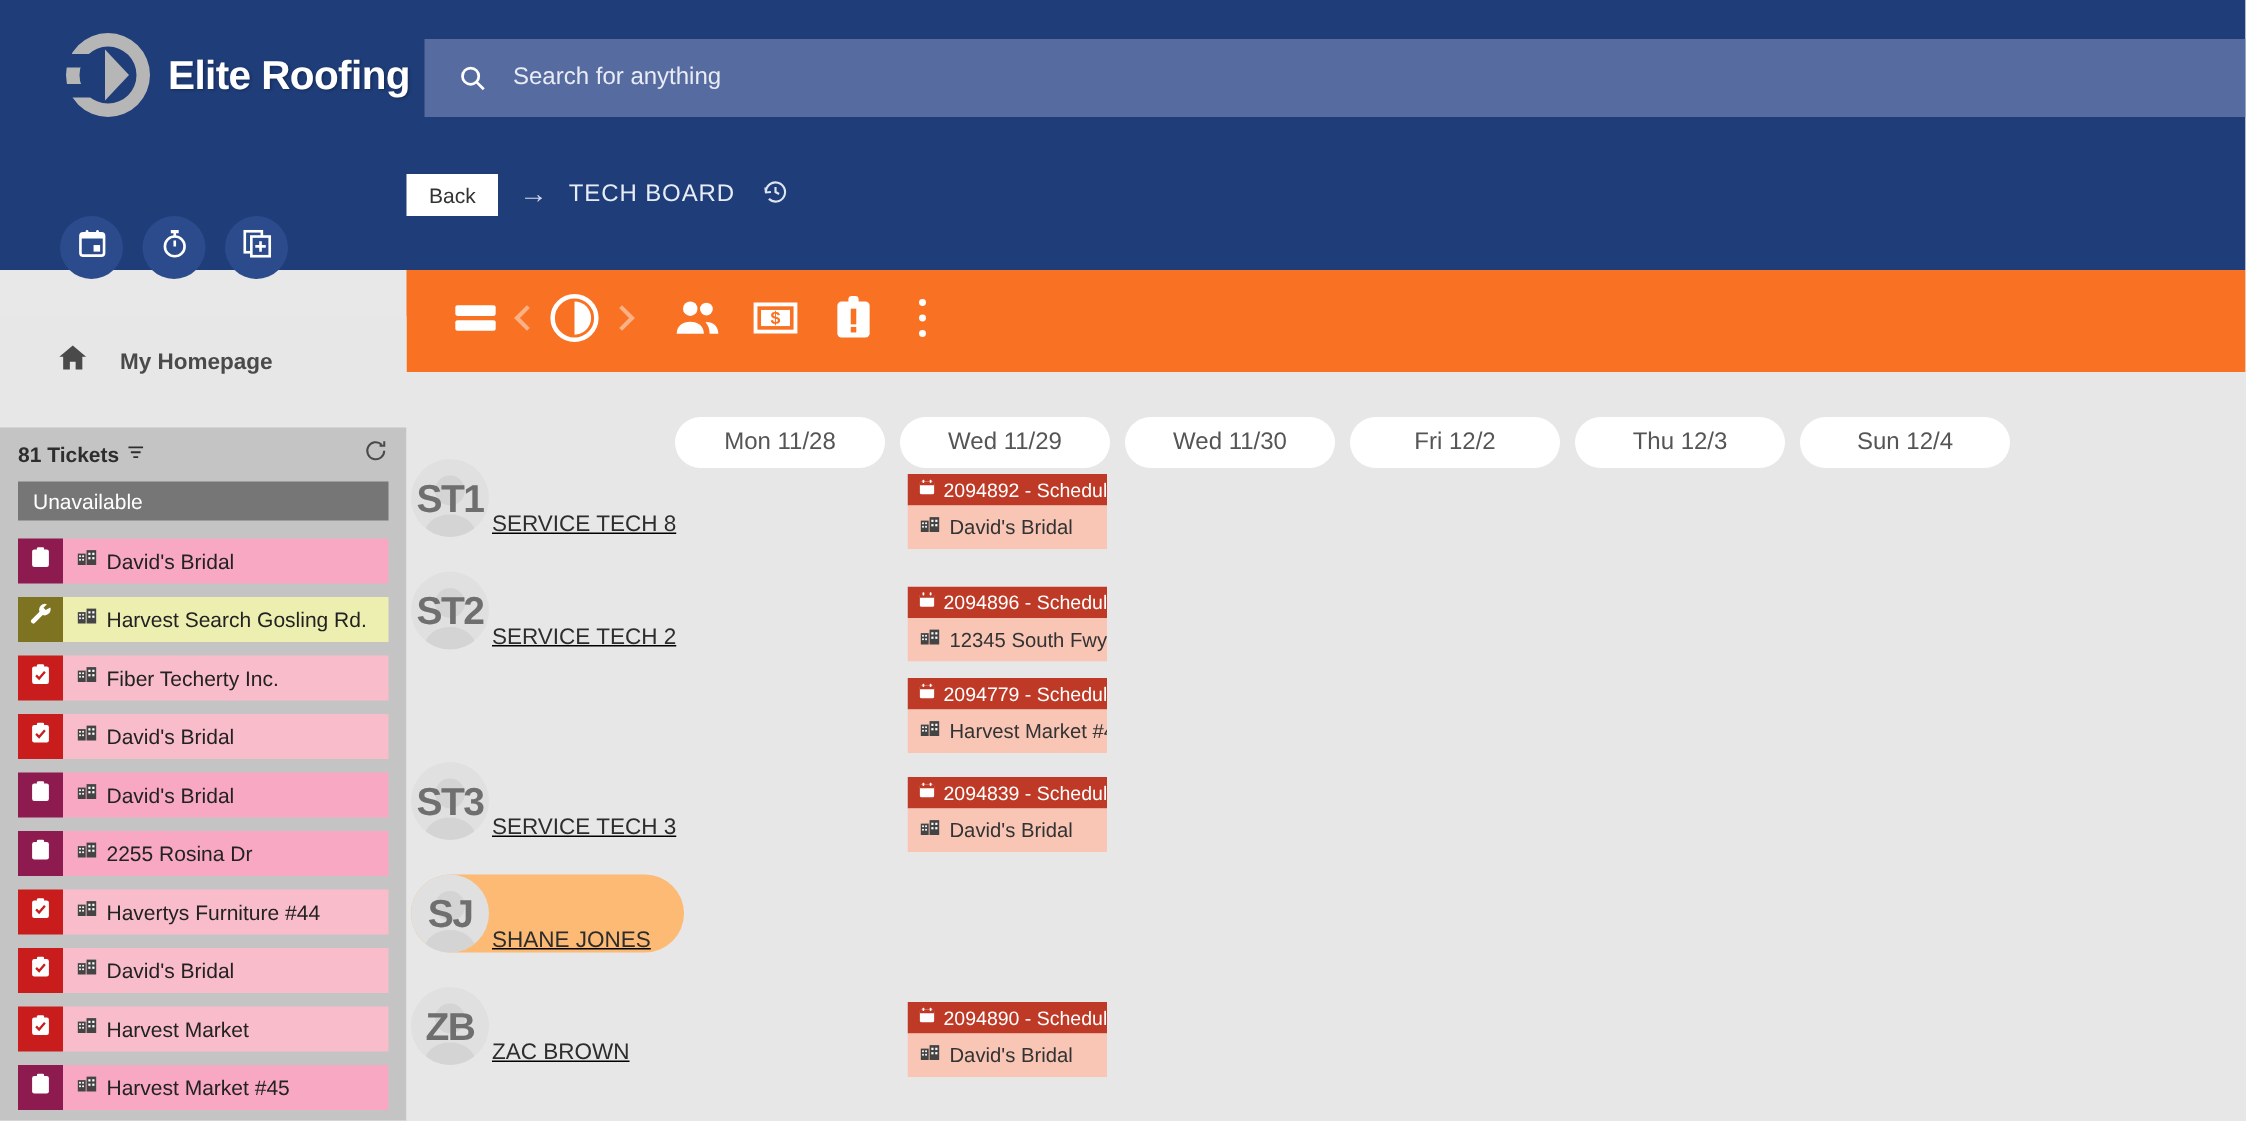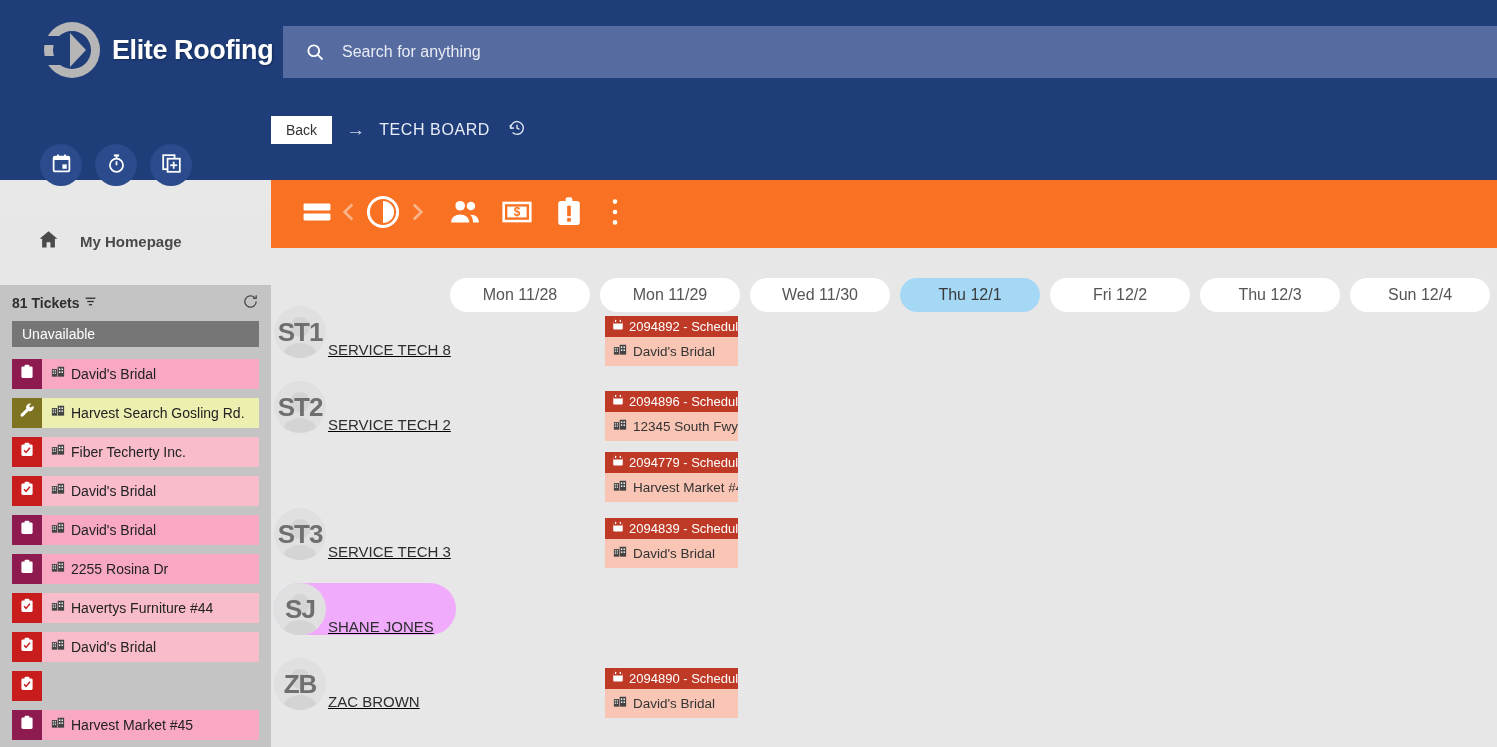--- a/index.html
+++ b/index.html
@@ -102,21 +102,21 @@
     position: absolute; left: 50%; transform: translateX(-50%);
     bottom: -8px; width: 76px; height: 3px; background: #b33a2a;
   }
 
   .rows { position: absolute; left: 0; top: 58px; width: 1226px; }
   .techrow { position: relative; height: 75px; }
   .tech-label {
     position: absolute; left: 3px; top: 0; height: 52px;
     display: flex; align-items: flex-end; padding-right: 22px; border-radius: 26px; text-decoration: underline;
   }
-  .tech-label.sel { background: #f0abfc; }
+  .tech-label.sel { background: #fdba74; }
   .avatar {
     width: 52px; height: 52px; border-radius: 50%; background: #e0e0e0;
     position: relative; overflow: hidden; flex: none;
   }
   .avatar .silhouette {
     position: absolute; left: 50%; top: 8px; transform: translateX(-50%);
   }
   .avatar .initials {
     position: absolute; left: 0; top: 0; width: 52px; height: 52px;
     display: flex; align-items: center; justify-content: center;
@@ -513,20 +513,35 @@
             </span>
           </div>
           <div class="ticket">
             <span class="t-icon" style="background:#C91C1C">
               <span><svg width="16" height="16" viewBox="0 0 24 24">
                   <rect x="3.6" y="3.6" width="16.8" height="17.4" rx="2.2" fill="#ffffff"></rect>
                   <rect x="8.4" y="1.2" width="7.2" height="4.4" rx="1.4" fill="#ffffff"></rect>
                   <polyline points="7.6,12.4 10.6,15.6 16.4,8.8" fill="none" stroke="#C91C1C" stroke-width="2.3"></polyline>
                 </svg></span>
             </span>
+            <span class="t-body" style="background:#F9BCCB">
+              <span><svg width="14" height="14" viewBox="0 0 24 24" fill="#444">
+                  <rect x="1.5" y="7" width="9" height="13"></rect>
+                  <rect x="11.5" y="3" width="11" height="17"></rect>
+                  <rect x="3" y="9" width="2" height="2" fill="#fff"></rect>
+                  <rect x="6.5" y="9" width="2" height="2" fill="#fff"></rect>
+                  <rect x="3" y="13" width="2" height="2" fill="#fff"></rect>
+                  <rect x="6.5" y="13" width="2" height="2" fill="#fff"></rect>
+                  <rect x="13.5" y="6" width="2.5" height="2.5" fill="#fff"></rect>
+                  <rect x="18" y="6" width="2.5" height="2.5" fill="#fff"></rect>
+                  <rect x="13.5" y="11" width="2.5" height="2.5" fill="#fff"></rect>
+                  <rect x="18" y="11" width="2.5" height="2.5" fill="#fff"></rect>
+                </svg></span>
+              <span class="t-name">Harvest Market</span>
+            </span>
           </div>
           <div class="ticket">
             <span class="t-icon" style="background:#8E1B4F">
               <span><svg width="16" height="16" viewBox="0 0 24 24">
                   <rect x="3.6" y="3.6" width="16.8" height="17.4" rx="2.2" fill="#ffffff"></rect>
                   <rect x="8.4" y="1.2" width="7.2" height="4.4" rx="1.4" fill="#ffffff"></rect>
                 </svg></span>
             </span>
             <span class="t-body" style="background:#F9A8C4">
               <span><svg width="14" height="14" viewBox="0 0 24 24" fill="#444">
@@ -547,28 +562,25 @@
         </div>
     </div>
   </div>
 
   <div class="board">
     <div class="datebar" id="datebar">
         <div class="datepill">
           <span>Mon 11/28</span>
         </div>
         <div class="datepill">
-          <span>Mon 11/29</span>
+          <span>Wed 11/29</span>
           <span class="underline"></span>
         </div>
         <div class="datepill">
           <span>Wed 11/30</span>
-        </div>
-        <div class="datepill active">
-          <span>Thu 12/1</span>
         </div>
         <div class="datepill">
           <span>Fri 12/2</span>
         </div>
         <div class="datepill">
           <span>Thu 12/3</span>
         </div>
         <div class="datepill">
           <span>Sun 12/4</span>
         </div>

